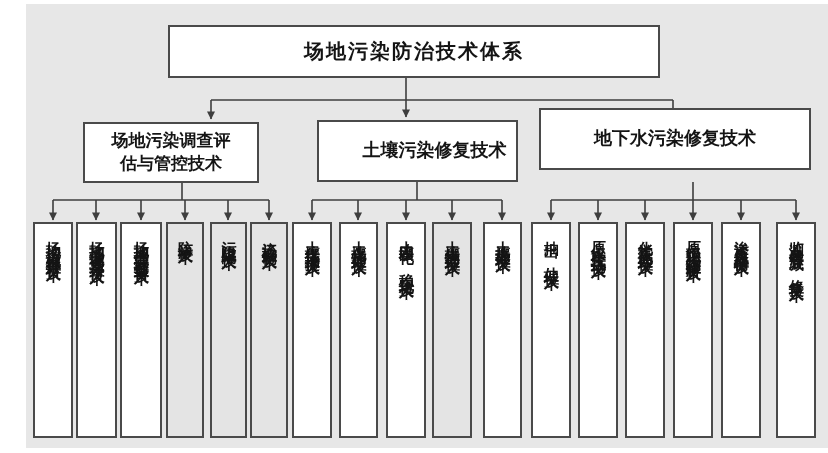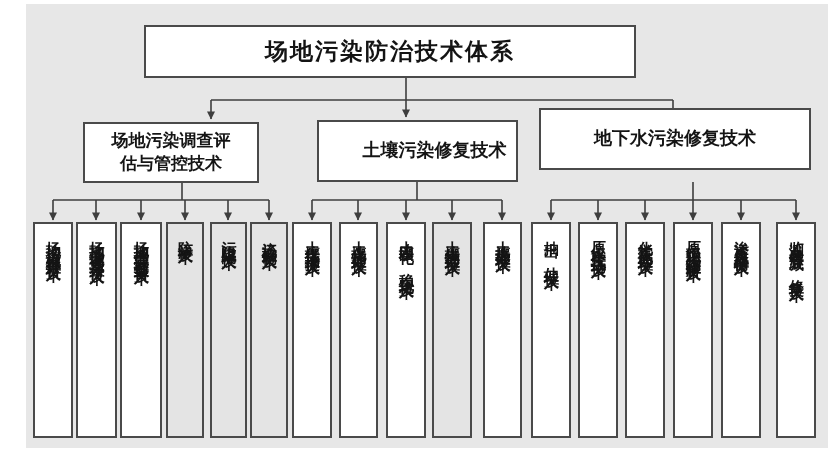--- a/index.html
+++ b/index.html
@@ -15,21 +15,21 @@
     position:relative;width:828px;height:453px;background:#ffffff;
     font-family:"Liberation Sans","DejaVu Sans",sans-serif;color:var(--text);
     overflow:hidden;
   }
   .canvas{position:absolute;left:26px;top:4px;width:802px;height:444px;background:var(--canvas-bg);}
   .box{
     position:absolute;background:var(--box-bg);border:2px solid var(--box-border);
     box-sizing:border-box;display:flex;align-items:center;justify-content:center;
     text-align:center;
   }
-  .root-box{left:144px;top:25px;width:492px;height:53px;font-size:23px;font-weight:700;letter-spacing:2px;}
+  .root-box{left:168px;top:25px;width:492px;height:53px;font-size:20px;font-weight:700;letter-spacing:2px;}
   .branch{font-weight:700;line-height:1.32;white-space:pre-line;}
   .branch-a{left:83px;top:122px;width:176px;height:61px;font-size:17px;}
   .branch-b{left:317px;top:120px;width:201px;height:62px;font-size:18px;padding-left:34px;}
   .branch-c{left:539px;top:108px;width:272px;height:62px;font-size:18px;}
   .leaf{
     position:absolute;top:222px;height:216px;background:var(--box-bg);
     border:2px solid var(--box-border);box-sizing:border-box;
     display:flex;justify-content:center;
   }
   .leaf.shaded{background:var(--shaded-box-bg);}

